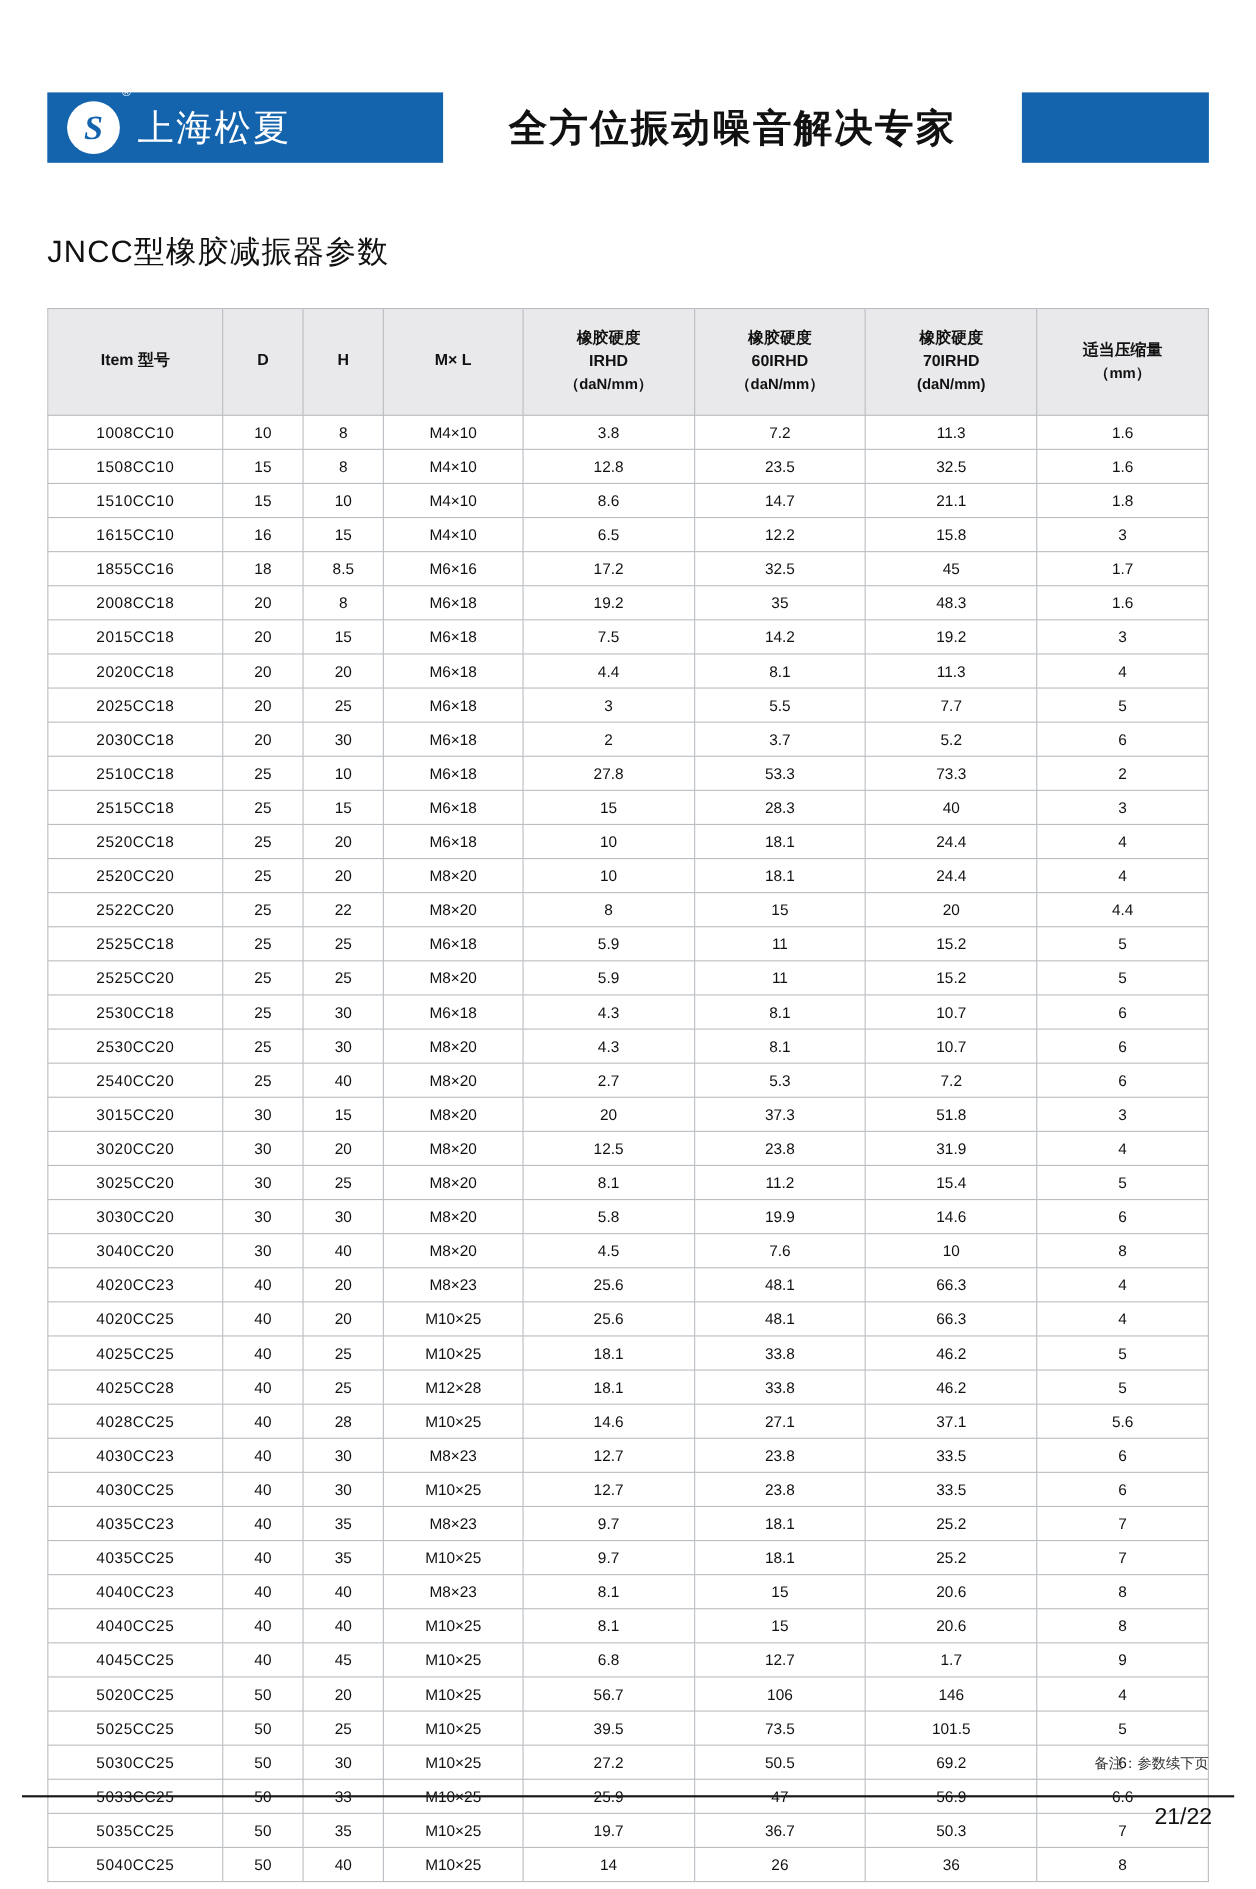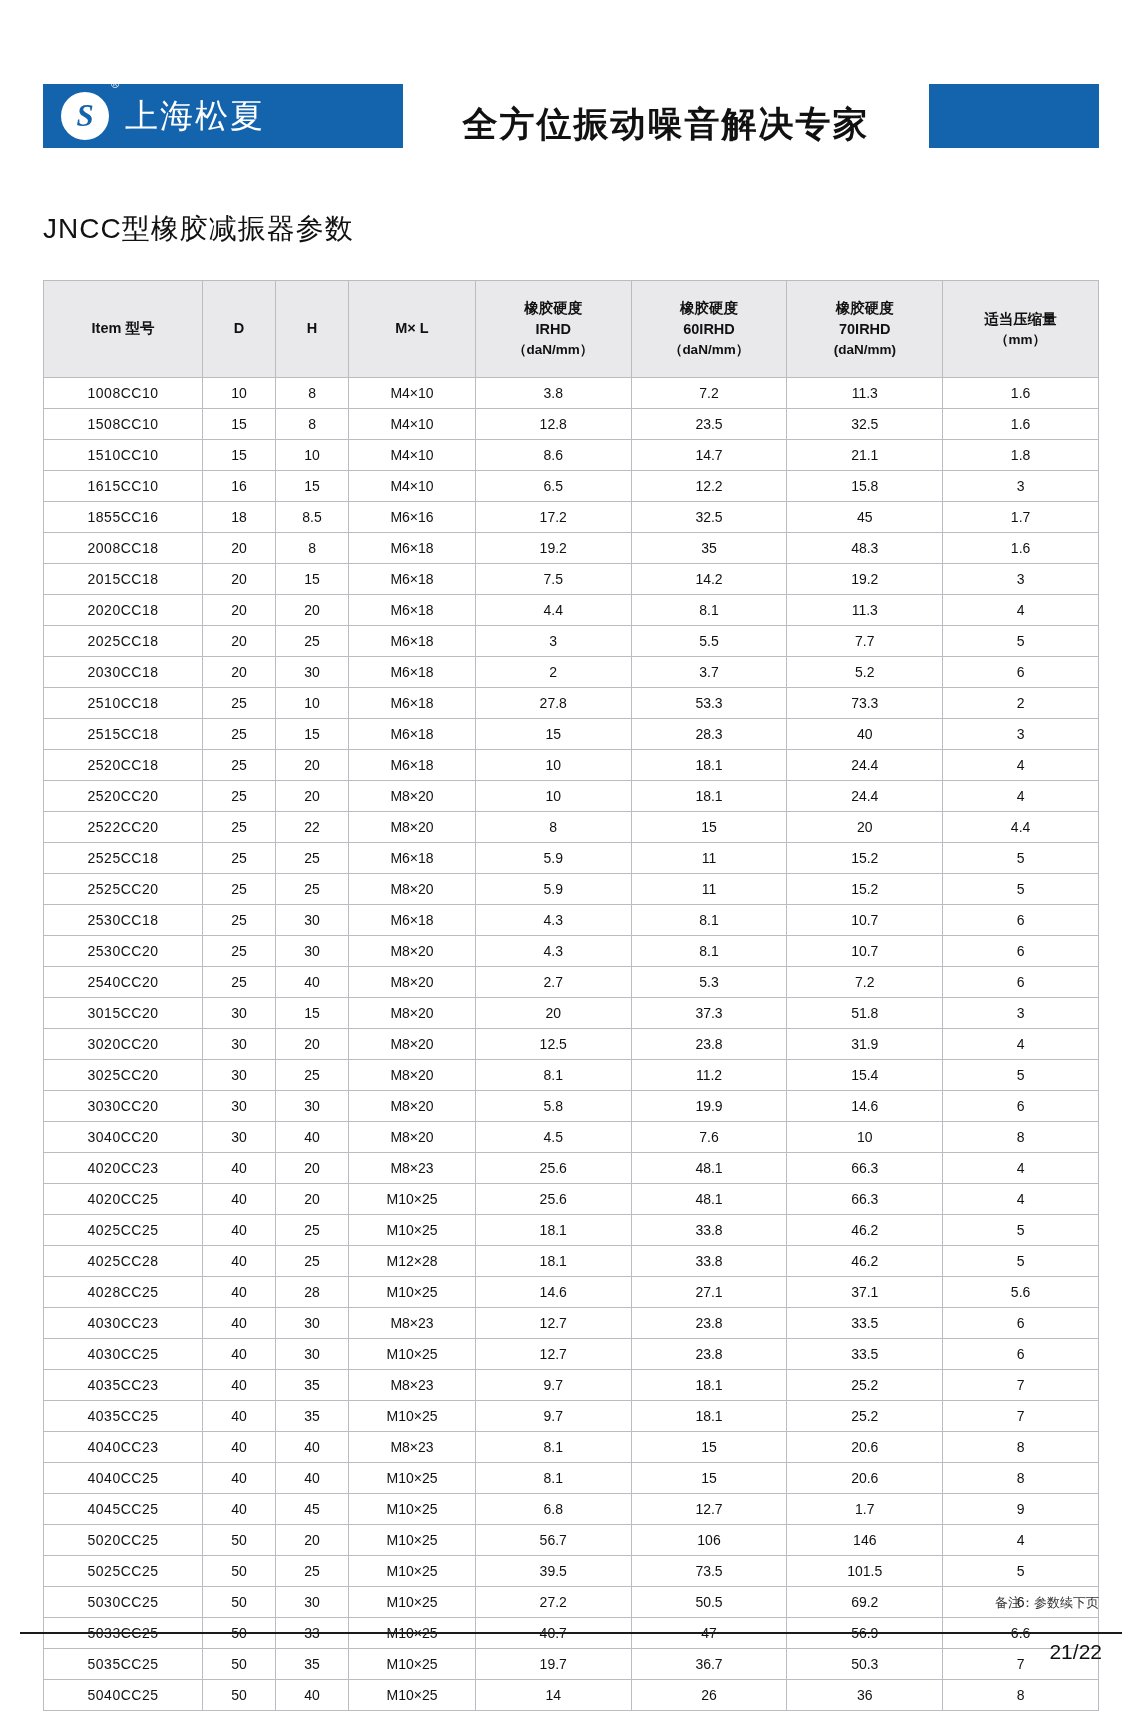--- a/index.html
+++ b/index.html
@@ -65,21 +65,21 @@
     color: #ffffff;
     font-size: 33px;
     font-weight: normal;
     letter-spacing: 2px;
     margin-left: 6px;
   }
   .header-mid {
     flex: 1 1 auto;
     background: #ffffff;
     display: flex;
-    align-items: flex-end;
+    align-items: center;
     justify-content: center;
   }
   .header-slogan {
     font-size: 35px;
     font-weight: bold;
     color: #111111;
     letter-spacing: 2px;
   }
   .header-right {
     width: 170px;
@@ -644,21 +644,21 @@
           <td class="c-v">27.2</td>
           <td class="c-v">50.5</td>
           <td class="c-v">69.2</td>
           <td class="c-comp">6</td>
         </tr>
         <tr>
           <td class="c-item">5033CC25</td>
           <td class="c-d">50</td>
           <td class="c-h">33</td>
           <td class="c-ml">M10×25</td>
-          <td class="c-v">40.7</td>
+          <td class="c-v">25.9</td>
           <td class="c-v">47</td>
           <td class="c-v">56.9</td>
           <td class="c-comp">6.6</td>
         </tr>
         <tr>
           <td class="c-item">5035CC25</td>
           <td class="c-d">50</td>
           <td class="c-h">35</td>
           <td class="c-ml">M10×25</td>
           <td class="c-v">19.7</td>

